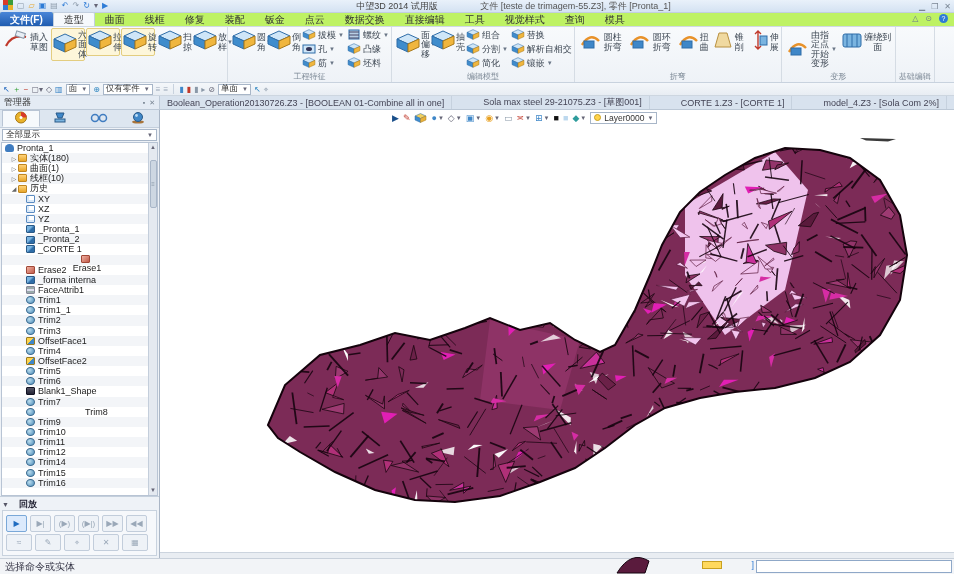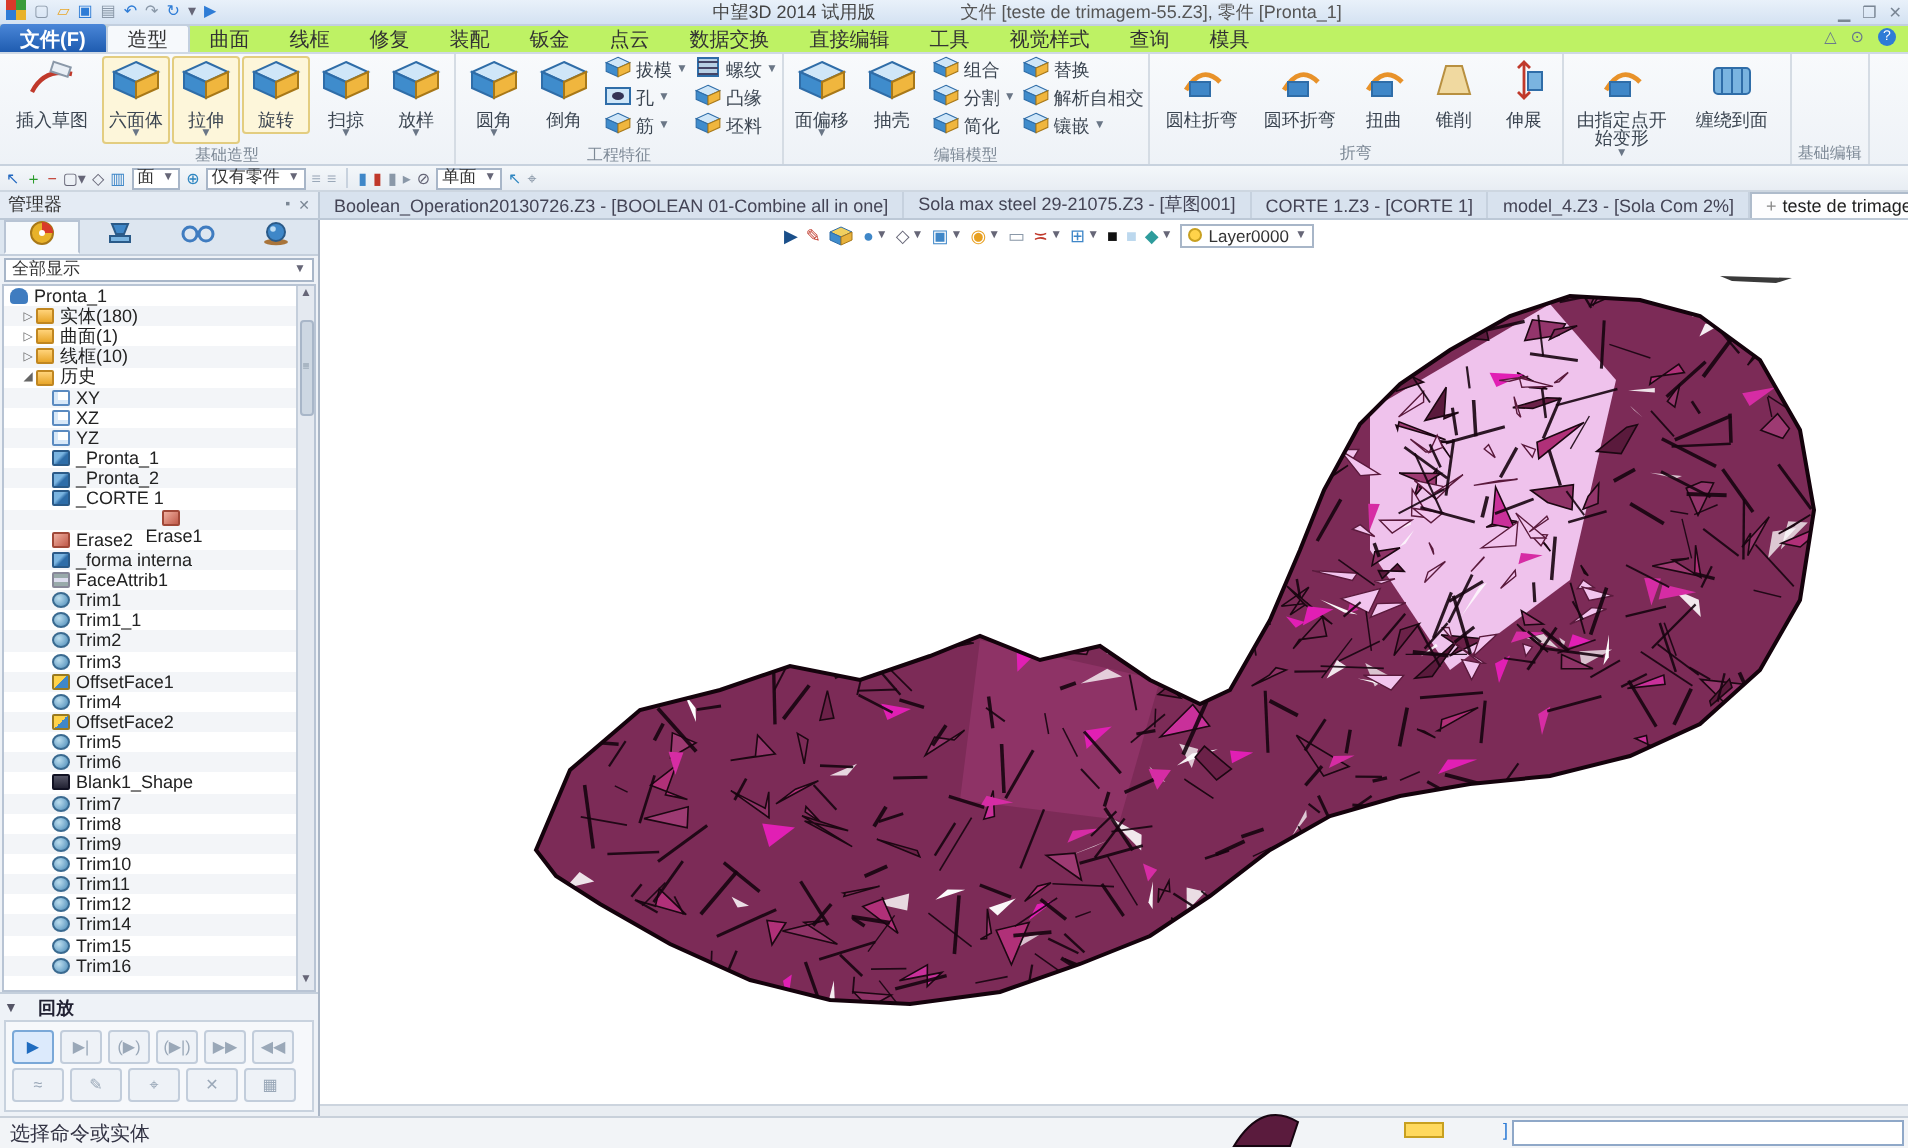--- a/index.html
+++ b/index.html
@@ -20,21 +20,21 @@
   .menu-tab.file{background:linear-gradient(#4a86d8,#1f5cb0);color:#fff;border-radius:2px 2px 0 0;font-weight:bold;}
   .menu-tab.active{background:#f6f9fc;border:1px solid #c2cfdf;border-bottom:none;border-radius:2px 2px 0 0;}
   .menu-right{position:absolute;right:6px;top:1px;display:flex;gap:7px;font-size:8px;color:#6a7a8c;}
   .menu-right .help{color:#fff;background:#2e7cd6;border-radius:50%;width:9px;height:9px;display:inline-flex;align-items:center;justify-content:center;font-size:7px;}
 
   
   .ribbon{height:56px;background:linear-gradient(#f8fafc,#eef2f7);display:flex;border-bottom:1px solid #c8d2de;overflow:hidden;}
   .rb-group{display:flex;flex-direction:column;border-right:1px solid #d5dce4;padding:1px 2px 0 2px;}
   .rb-items{flex:1;display:flex;align-items:flex-start;gap:1px;}
   .rb-glabel{height:11px;text-align:center;font-size:8px;color:#7d8996;line-height:11px;white-space:nowrap;}
-  .rb-big{display:flex;flex-direction:column;align-items:center;width:34px;padding:1px 0;border:1px solid transparent;border-radius:2px;cursor:default;}
+  .rb-big{display:flex;align-items:center;width:34px;padding:1px 0;border:1px solid transparent;border-radius:2px;cursor:default;}
   .rb-big.w2{width:48px;}
   .rb-big.w3{width:54px;}
   .rb-big.hl{background:#fdf6da;border-color:#e3cd80;}
   .rb-big .lbl{font-size:9px;color:#3c4652;text-align:center;line-height:1.05;margin-top:1px;}
   .rb-big .crt{font-size:6px;color:#6a7686;line-height:5px;}
   .rb-stack{display:flex;flex-direction:column;justify-content:flex-start;margin-left:2px;}
   .rb-srow{display:flex;align-items:center;height:14px;gap:2px;cursor:default;}
   .rb-srow .lbl{font-size:9px;color:#3c4652;white-space:nowrap;}
   .rb-srow .crt{font-size:6px;color:#6a7686;}
 
@@ -43,21 +43,21 @@
   .fb-ic{font-size:8px;line-height:11px;cursor:default;}
   .fb-sel{background:#fff;border:1px solid #a8b6c8;height:11px;display:flex;align-items:center;padding:0 2px;gap:4px;font-size:8.5px;color:#333;cursor:default;}
   .fb-sel .car{font-size:6px;color:#667;}
   .fb-sep{width:1px;height:10px;background:#c8d2de;margin:0 2px;}
 
   
   .tabsrow{height:14px;display:flex;background:#d8e2ee;border-bottom:1px solid #bcc8d6;font-size:9px;}
   .mgr-header{width:160px;display:flex;align-items:center;padding:0 4px;color:#333;border-right:1px solid #bcc8d6;background:#e4ebf4;}
   .mgr-header .sp{flex:1;}
   .mgr-hic{font-size:7px;color:#7a8694;margin-left:4px;cursor:default;}
-  .doc-tabs{flex:1;display:flex;align-items:stretch;overflow:hidden;}
+  .doc-tabs{flex:1;display:flex;align-items:stretch;overflow:hidden;gap:24px;}
   .doc-tab{display:flex;align-items:center;padding:0 7px;color:#445;border-right:1px solid #c6d1de;white-space:nowrap;cursor:default;}
   .doc-tab.active{background:#fdfdfe;border:1px solid #aebbcb;border-bottom:none;color:#222;}
   .doc-tab .plus{color:#888;margin-right:3px;}
 
   
   .content{height:448px;display:flex;}
   .left-panel{width:160px;background:#eef2f7;border-right:1px solid #aab6c6;display:flex;flex-direction:column;}
   .panel-tabs{height:18px;display:flex;align-items:center;background:#dde6f0;border-bottom:1px solid #c4cfdc;padding:0 2px;gap:1px;}
   .ptab{width:38px;height:17px;display:flex;align-items:center;justify-content:center;cursor:default;border:1px solid transparent;}
   .ptab.active{background:#f6f9fc;border-color:#b8c4d4;border-bottom-color:#f6f9fc;}
@@ -220,21 +220,20 @@
           <div class="rb-big">
             <span><svg width="26" height="20" viewBox="0 0 26 20">
                 <polygon points="13,1 24,6 13,11 2,6" fill="#cfe6f8" stroke="#2f6da8" stroke-width="1"></polygon>
                 <polygon points="2,6 13,11 13,19 2,14" fill="#3f8ccc" stroke="#2f6da8"></polygon>
                 <polygon points="24,6 13,11 13,19 24,14" fill="#f0b63e" stroke="#a87818"></polygon>
               </svg></span>
             <div class="lbl">放样</div>
             <div class="crt">▼</div>
           </div>
         </div>
-        <div class="rb-glabel">基础造型</div>
       </div>
       <div class="rb-group">
         <div class="rb-items">
           <div class="rb-big">
             <span><svg width="26" height="20" viewBox="0 0 26 20">
                 <polygon points="13,1 24,6 13,11 2,6" fill="#cfe6f8" stroke="#2f6da8" stroke-width="1"></polygon>
                 <polygon points="2,6 13,11 13,19 2,14" fill="#3f8ccc" stroke="#2f6da8"></polygon>
                 <polygon points="24,6 13,11 13,19 24,14" fill="#f0b63e" stroke="#a87818"></polygon>
               </svg></span>
             <div class="lbl">圆角</div>
@@ -649,21 +648,21 @@
               <span>Trim6</span>
             </div>
             <div class="trow" style="padding-left: 24px;">
               <span class="ti ti-blank"></span>
               <span>Blank1_Shape</span>
             </div>
             <div class="trow" style="padding-left: 24px;">
               <span class="ti ti-trim"></span>
               <span>Trim7</span>
             </div>
-            <div class="trow" style="padding-left: 24px;">
+            <div class="trow" style="padding-left: 24px; gap: 47px;">
               <span class="ti ti-trim"></span>
               <span>Trim8</span>
             </div>
             <div class="trow" style="padding-left: 24px;">
               <span class="ti ti-trim"></span>
               <span>Trim9</span>
             </div>
             <div class="trow" style="padding-left: 24px;">
               <span class="ti ti-trim"></span>
               <span>Trim10</span>

